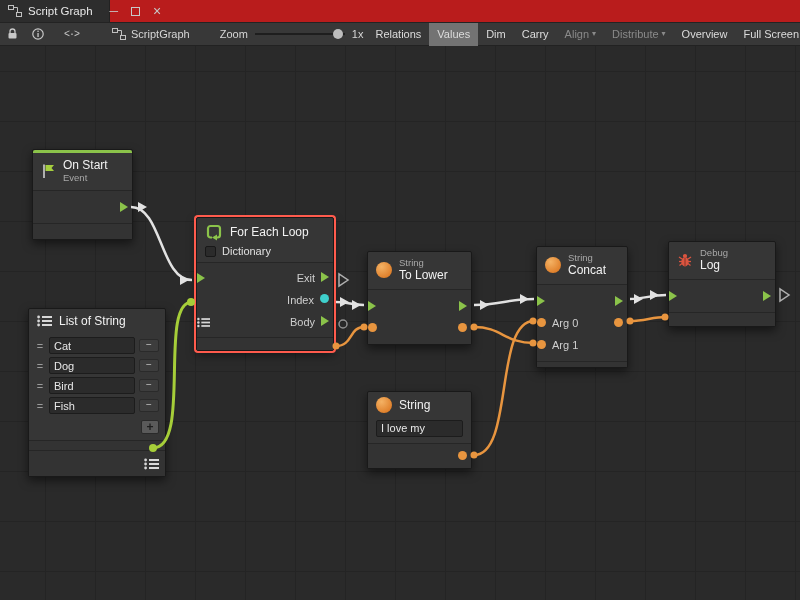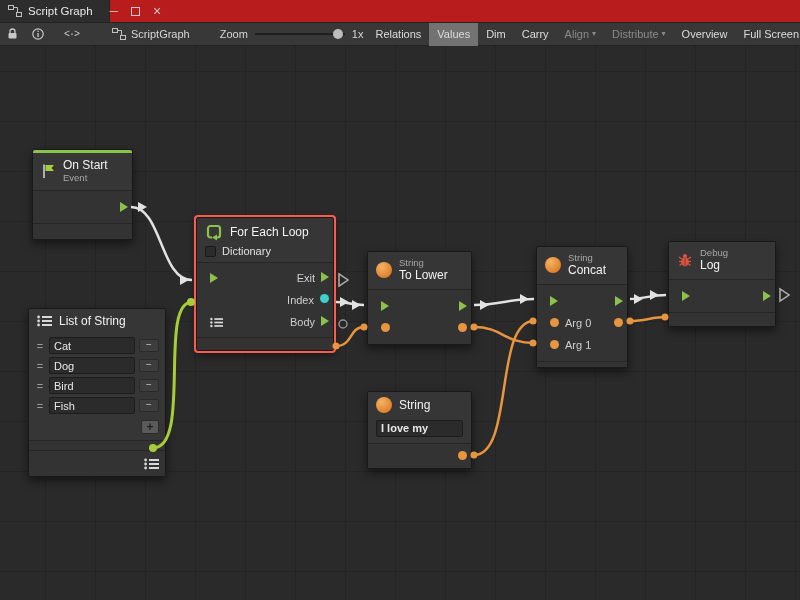--- a/index.html
+++ b/index.html
@@ -46,21 +46,21 @@
     box-shadow:0 4px 10px rgba(0,0,0,.5); color:#e4e4e4; z-index:2; }
   .node.selected { box-shadow:0 0 0 2px #ff5b4d, 0 4px 10px rgba(0,0,0,.5); }
   .green-strip { height:3px; background:#8bc34a; border-radius:2px 2px 0 0; }
   .n-head { display:flex; align-items:center; gap:7px; padding:6px 8px; }
   .n-titles { display:flex; flex-direction:column; line-height:1.15; }
   .n-cat { font-size:9.5px; color:#a8a8a8; }
   .n-title { font-size:12px; color:#f2f2f2; }
   .n-ports { border-top:1px solid #262626; background:#333; padding:5px 0; }
   .p-row { position:relative; height:22px; display:flex; align-items:center; }
   .p-row.h18 { height:18px; }
-  .p-left { position:absolute; left:13px; display:flex; align-items:center; gap:6px; }
+  .p-left { position:absolute; left:0; display:flex; align-items:center; gap:6px; }
   .p-right { position:absolute; right:4px; display:flex; gap:6px; }
   .p-label { font-size:11px; color:#cfcfcf; }
   .arrow { width:0; height:0; border-top:5px solid transparent; border-bottom:5px solid transparent;
     border-left:8px solid #8bc34a; }
   .dot { width:9px; height:9px; border-radius:50%; }
   .dot.orange { background:#e8953f; }
   .dot.cyan { background:#3fd0cc; }
   .dot.gray { background:#9b9b9b; }
   .ball { width:16px; height:16px; border-radius:50%; flex:0 0 16px;
     background:radial-gradient(circle at 35% 30%, #f4b264, #df7f2a 75%); }
@@ -329,21 +329,21 @@
         </div>
       </div>
     </div>
 
     <div class="node" style="left:367px; top:345px; width:105px;">
       <div class="n-head" style="padding:5px 8px 3px;">
         <span class="ball"></span>
         <span class="n-title">String</span>
       </div>
       <div class="lit-field-wrap">
-        <input class="list-input" style="width: 100%; font-weight: bold;" spellcheck="false" value="I love my">
+        <input class="list-input" style="width: 100%;" spellcheck="false" value="I love my">
       </div>
       <div class="n-ports" style="padding:3px 0;">
         <div class="p-row h18">
           <span class="p-right">
               <span class="dot orange"></span>
             </span>
         </div>
       </div>
     </div>
 

